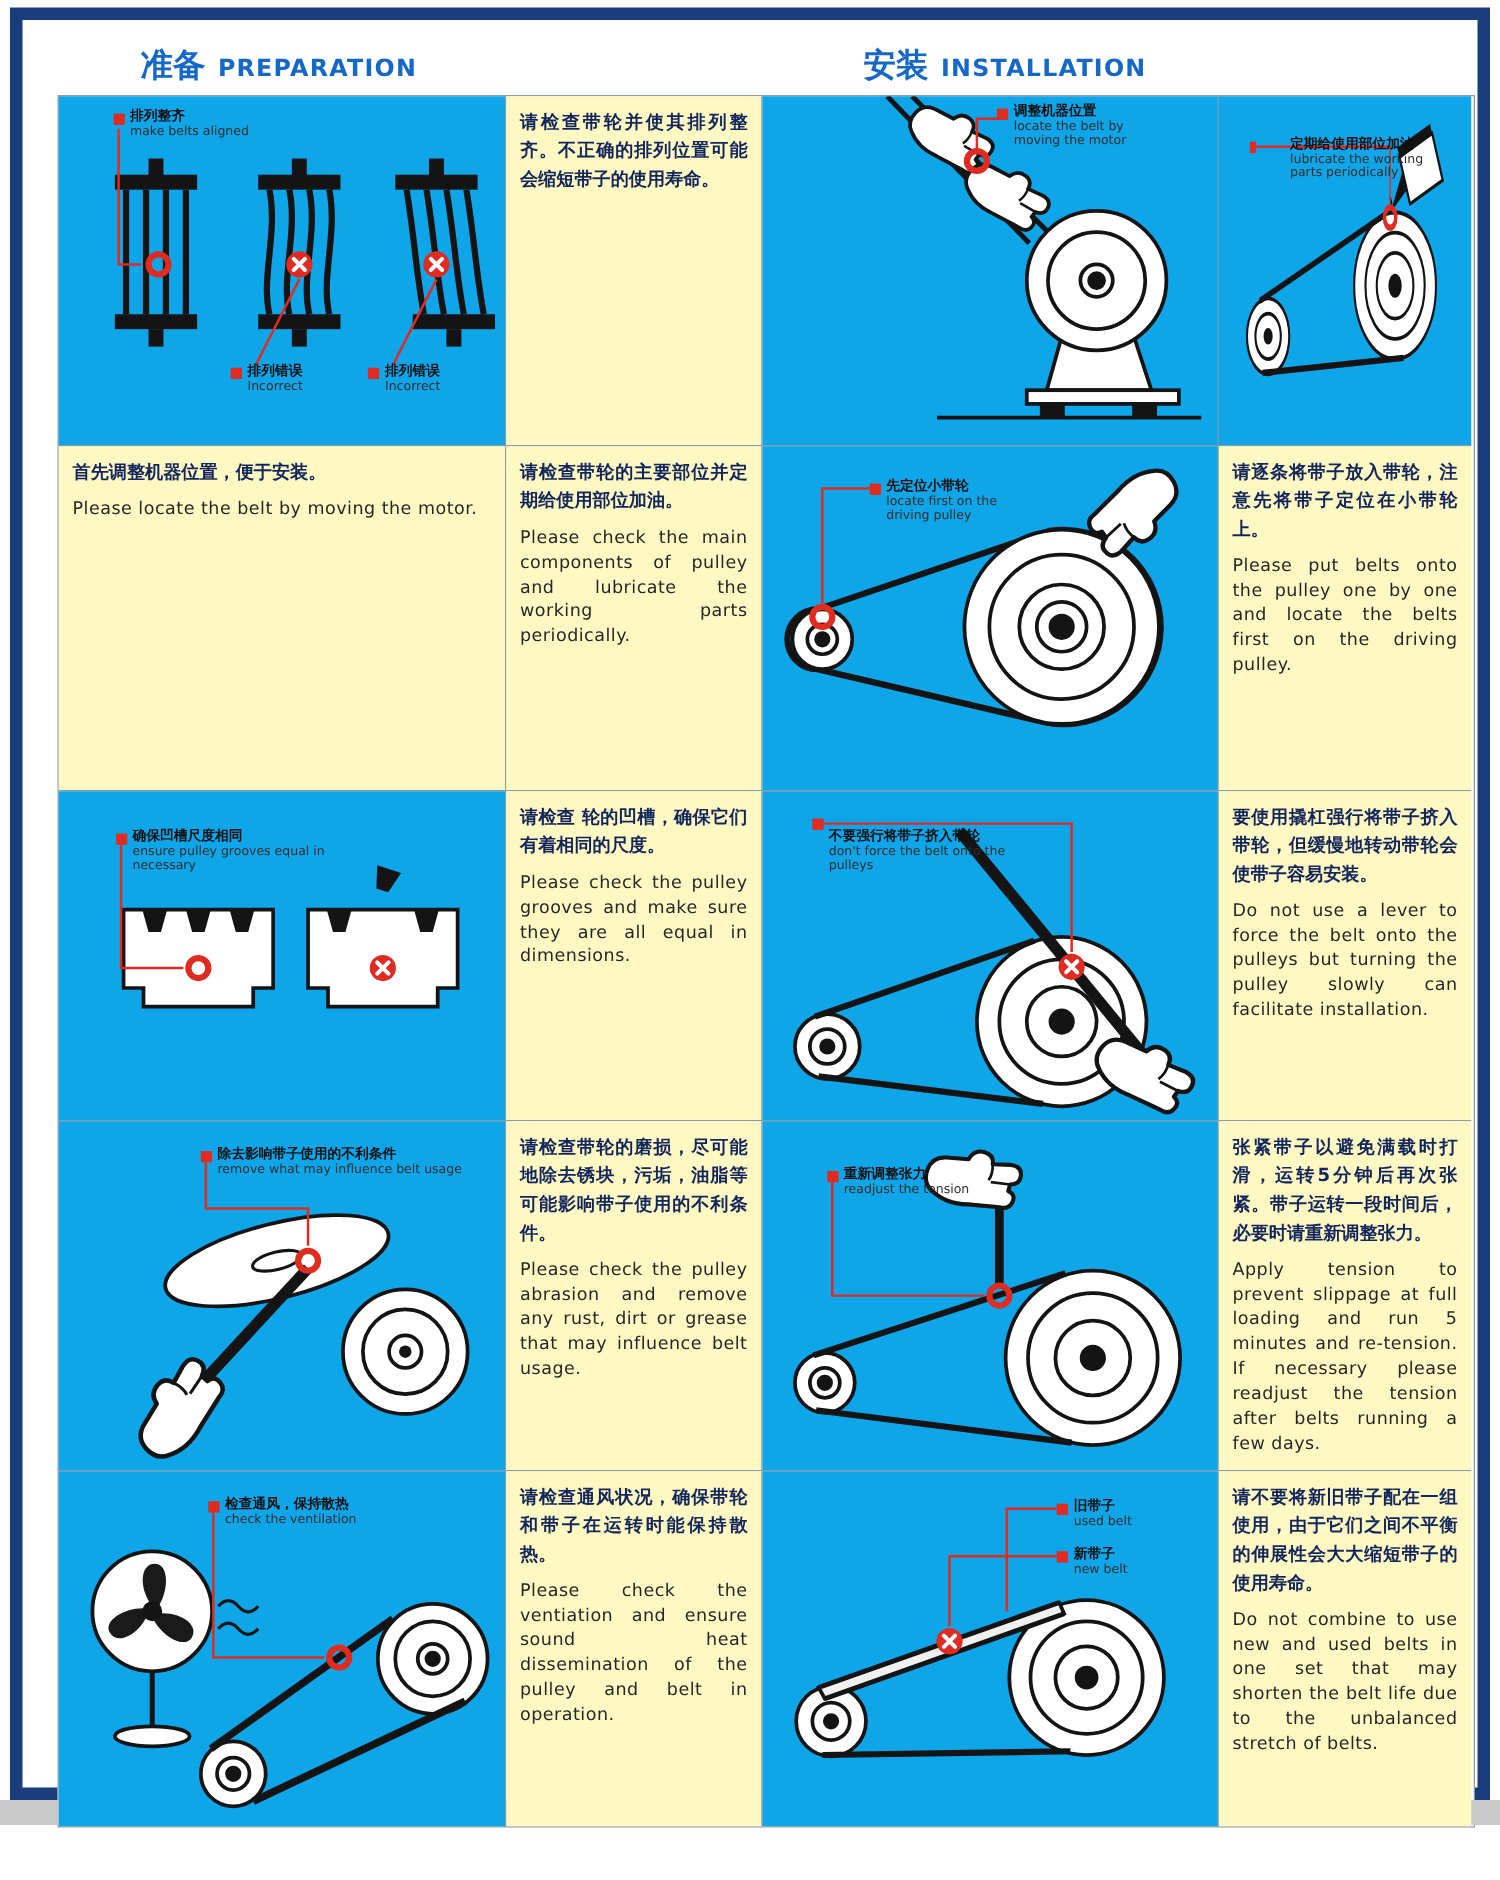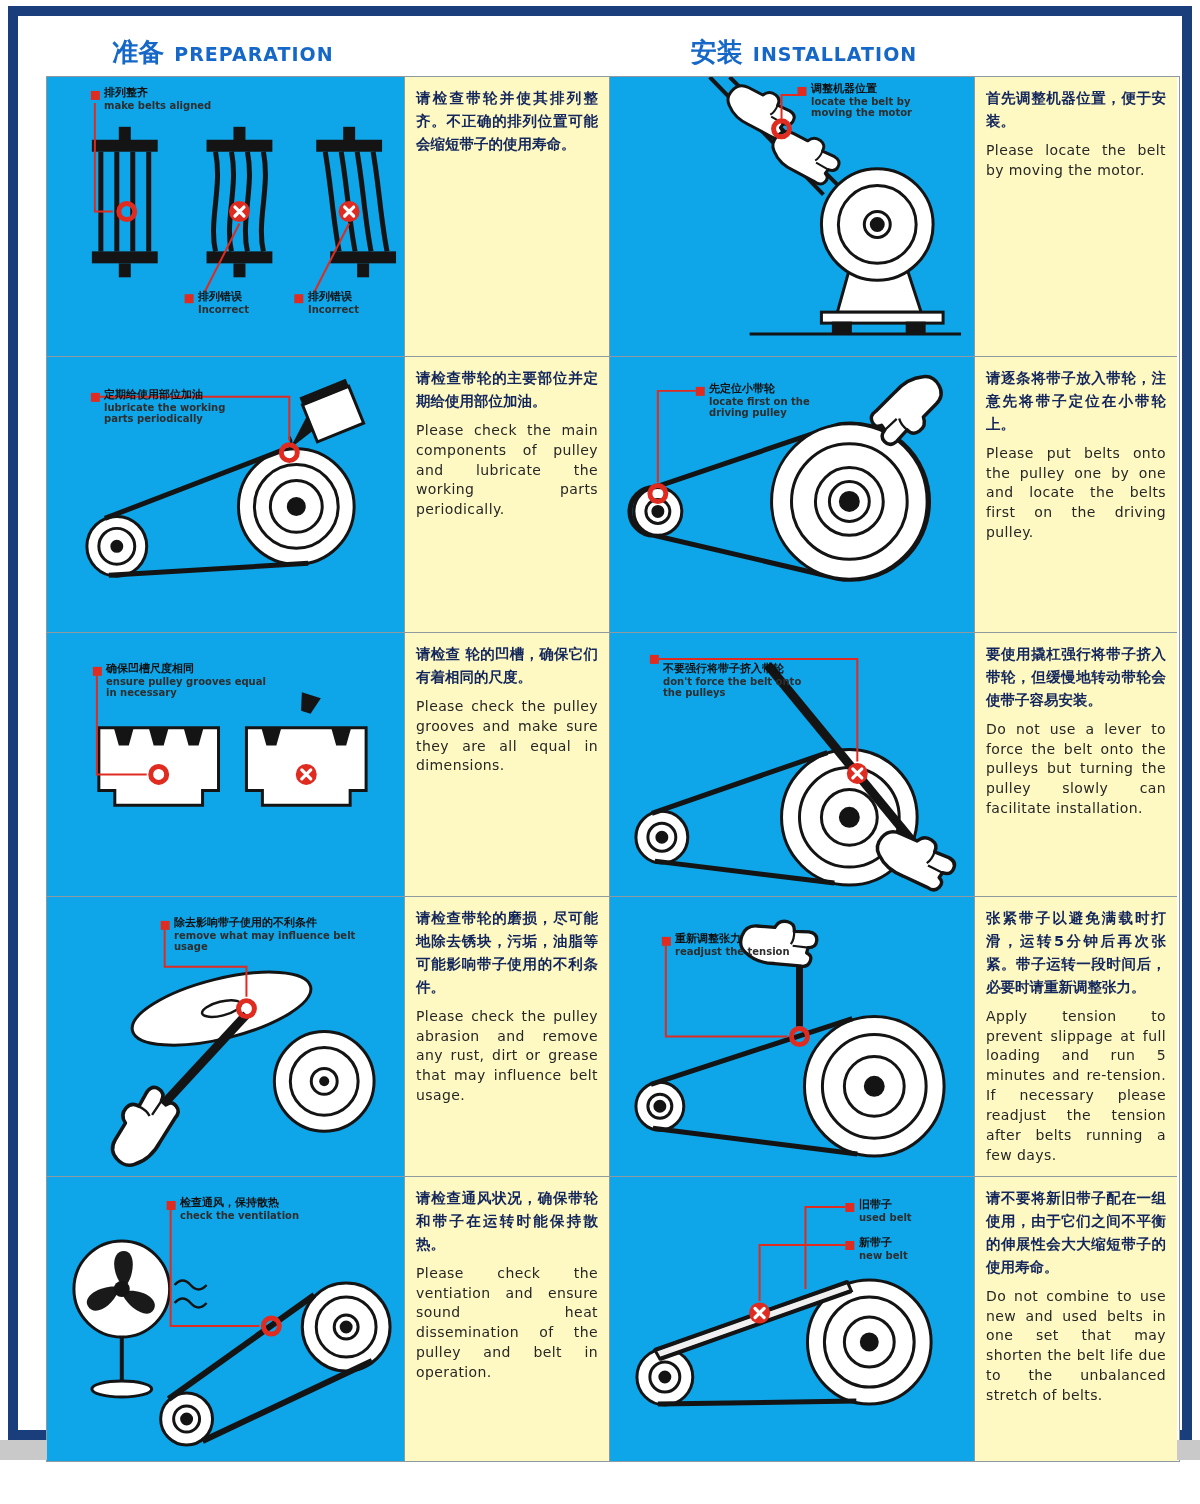--- a/index.html
+++ b/index.html
@@ -46,21 +46,21 @@
     margin:0 0 8px 0;font-weight:bold;color:#13265c;
     font-size:14.5px;line-height:1.58;text-align:justify;
   }
   .text .en{
     margin:0;color:#262626;font-size:14px;line-height:1.42;
     text-align:justify;letter-spacing:.4px;
   }
   .art{display:block;width:100%;height:100%;}
   .ill-label{position:absolute;z-index:2;line-height:1.15;}
   .lbl-cn{display:block;font-size:11px;font-weight:bold;color:#101010;}
-  .lbl-en{display:block;font-size:10px;color:#2e2e2e;font-weight:bold;}
+  .lbl-en{display:block;font-size:10px;color:#2e2e2e;}
   .bottom-strip{height:20px;background:#c9c9c9;margin-top:0;}
 </style>
 </head>
 <body>
 
 <svg width="0" height="0" style="position:absolute" aria-hidden="true">
   <defs>
     <g id="donut">
         <circle r="8" fill="none" stroke="#e02b20" stroke-width="5"></circle>
       </g>
@@ -170,25 +170,20 @@
           <path d="M192,18 H172 V42" stroke="#e02b20" stroke-width="2" fill="none"></path>
           <rect x="188" y="10" width="9" height="9" fill="#e02b20"></rect>
           <use href="#donut" x="172" y="52"></use>
         </svg>
         <div class="ill-label" style="left:201px;top:6px;width:120px">
           <span class="lbl-cn">调整机器位置</span>
           <span class="lbl-en">locate the belt by moving the motor</span>
         </div>
       </div>
 
-      <div class="cell text">
-        <p class="cn">首先调整机器位置，便于安装。</p>
-        <p class="en">Please locate the belt by moving the motor.</p>
-      </div>
-
       <div class="cell illus">
         <svg class="art" viewBox="0 0 358 276" preserveAspectRatio="none">
           <g fill="#fff" stroke="#141414" stroke-width="3">
             <circle cx="70" cy="190" r="30"></circle>
               <circle cx="70" cy="190" r="18"></circle>
               <circle cx="70" cy="190" r="5" fill="#141414"></circle>
             <circle cx="250" cy="150" r="58"></circle>
               <circle cx="250" cy="150" r="42"></circle>
               <circle cx="250" cy="150" r="26"></circle>
               <circle cx="250" cy="150" r="8" fill="#141414"></circle>
@@ -202,20 +197,25 @@
           </g>
           <path d="M243,80 q4,7 0,12" stroke="#141414" stroke-width="2.5" fill="none"></path>
           <path d="M53,40 H243 V84" stroke="#e02b20" stroke-width="2" fill="none"></path>
           <rect x="44" y="36" width="9" height="9" fill="#e02b20"></rect>
           <use href="#donut" x="243" y="96"></use>
         </svg>
         <div class="ill-label" style="left:57px;top:32px;width:135px">
           <span class="lbl-cn">定期给使用部位加油</span>
           <span class="lbl-en">lubricate the working parts periodically</span>
         </div>
+      </div>
+
+      <div class="cell text">
+        <p class="cn">首先调整机器位置，便于安装。</p>
+        <p class="en">Please locate the belt by moving the motor.</p>
       </div>
 
       <div class="cell text">
         <p class="cn">请检查带轮的主要部位并定期给使用部位加油。</p>
         <p class="en">Please check the main components of pulley and lubricate the working parts periodically.</p>
       </div>
 
       <div class="cell illus">
         <svg class="art" viewBox="0 0 365 276" preserveAspectRatio="none">
           <g fill="#fff" stroke="#141414" stroke-width="3">

